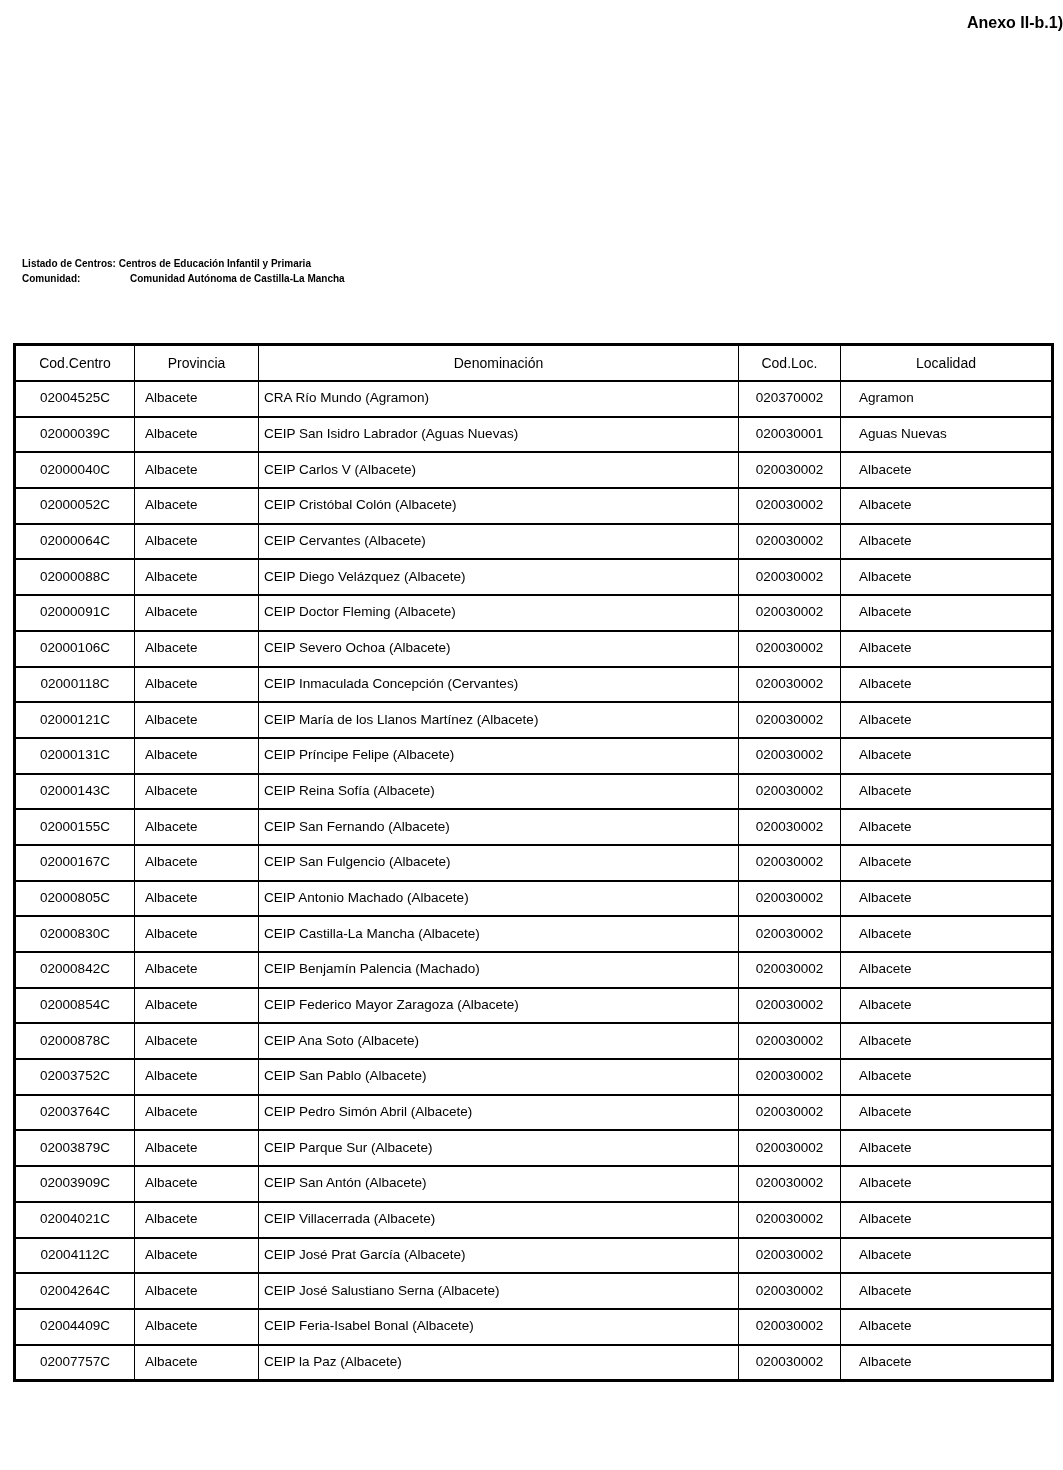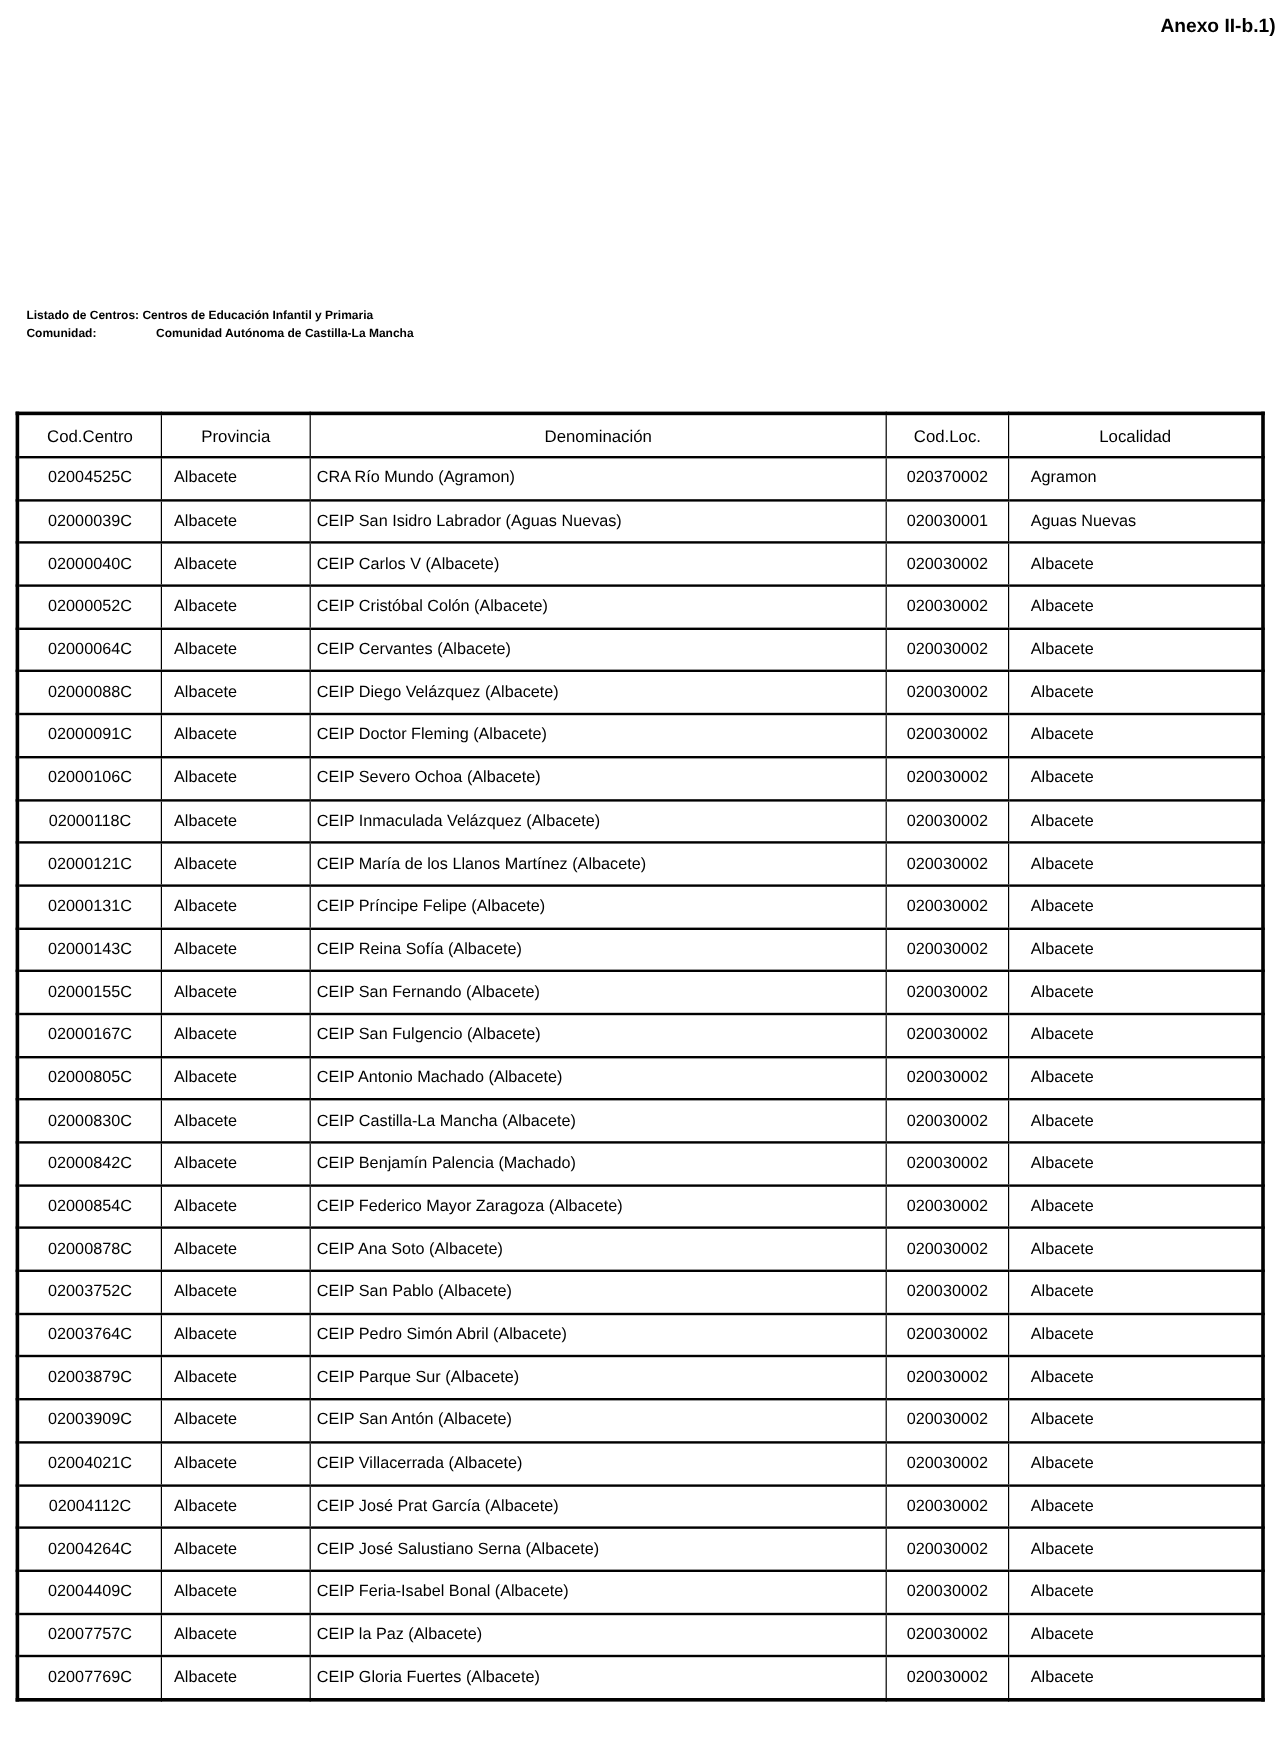--- a/index.html
+++ b/index.html
@@ -163,21 +163,21 @@
       <tr>
     <td class="c0">02000106C</td>
     <td class="c1">Albacete</td>
     <td class="c2">CEIP Severo Ochoa (Albacete)</td>
     <td class="c3">020030002</td>
     <td class="c4">Albacete</td>
   </tr>
       <tr>
     <td class="c0">02000118C</td>
     <td class="c1">Albacete</td>
-    <td class="c2">CEIP Inmaculada Velázquez (Albacete)</td>
+    <td class="c2">CEIP Inmaculada Concepción (Cervantes)</td>
     <td class="c3">020030002</td>
     <td class="c4">Albacete</td>
   </tr>
       <tr>
     <td class="c0">02000121C</td>
     <td class="c1">Albacete</td>
     <td class="c2">CEIP María de los Llanos Martínez (Albacete)</td>
     <td class="c3">020030002</td>
     <td class="c4">Albacete</td>
   </tr>
@@ -297,24 +297,17 @@
     <td class="c0">02004409C</td>
     <td class="c1">Albacete</td>
     <td class="c2">CEIP Feria-Isabel Bonal (Albacete)</td>
     <td class="c3">020030002</td>
     <td class="c4">Albacete</td>
   </tr>
       <tr>
     <td class="c0">02007757C</td>
     <td class="c1">Albacete</td>
     <td class="c2">CEIP la Paz (Albacete)</td>
-    <td class="c3">020030002</td>
-    <td class="c4">Albacete</td>
-  </tr>
-      <tr>
-    <td class="c0">02007769C</td>
-    <td class="c1">Albacete</td>
-    <td class="c2">CEIP Gloria Fuertes (Albacete)</td>
     <td class="c3">020030002</td>
     <td class="c4">Albacete</td>
   </tr>
     </tbody>
 </table>
 
 </body></html>

